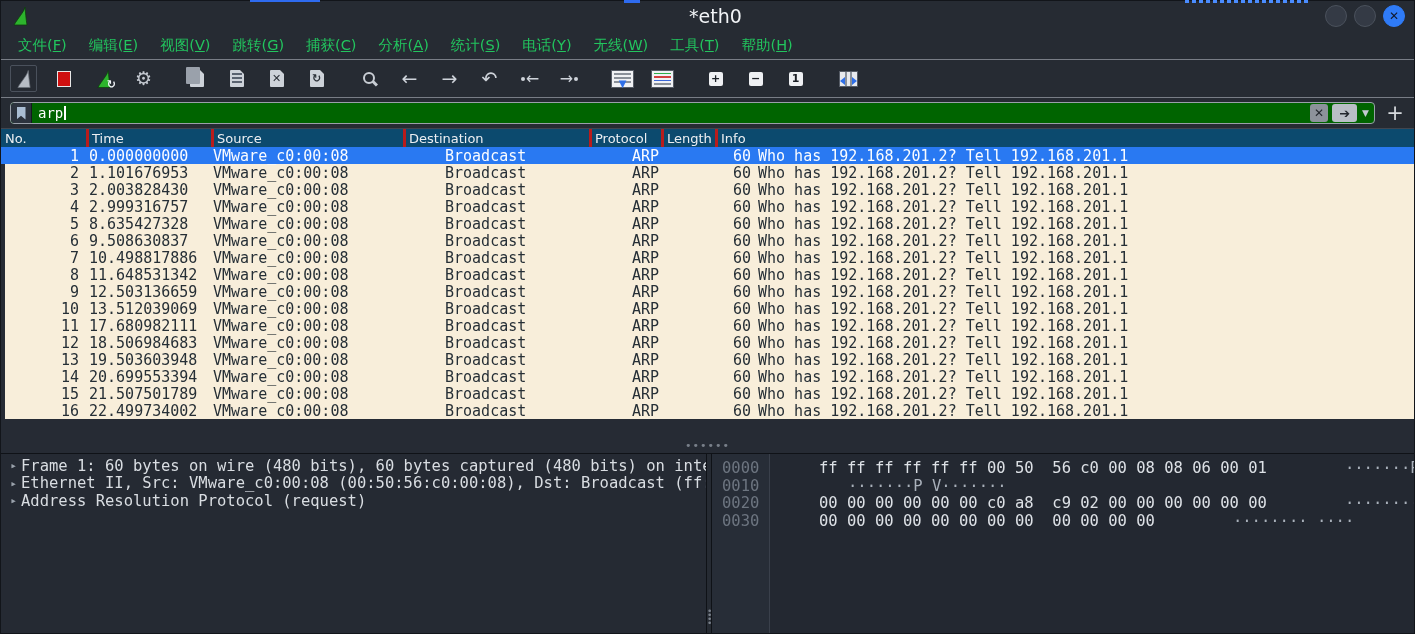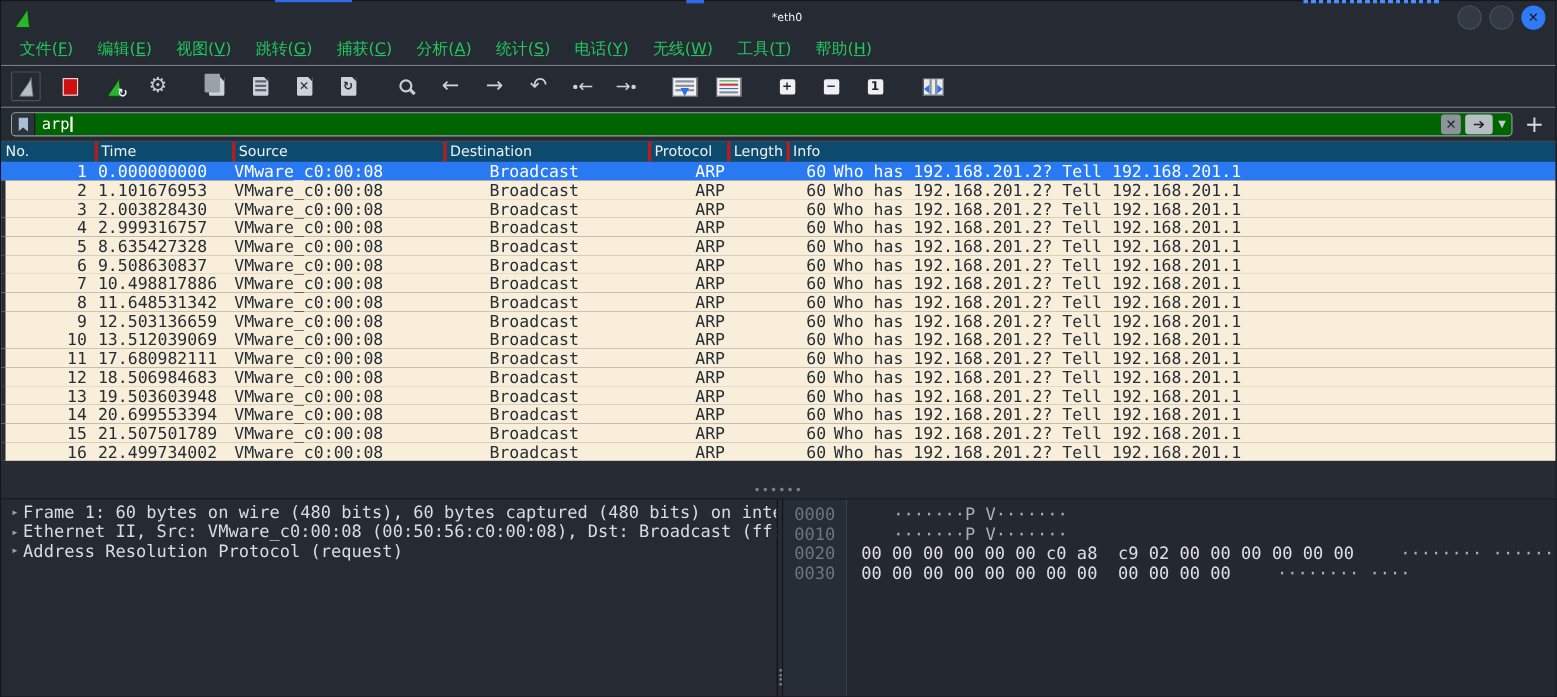--- a/index.html
+++ b/index.html
@@ -13,21 +13,21 @@
          border:1px solid #12151a; }
 
   
   .art { position:absolute; top:0; height:2px; background:#2e6bf0; z-index:5; }
   .art.a2 { height:3px; }
   .art.a3 { background:repeating-linear-gradient(90deg,#4a8cff 0 4px,transparent 4px 7px); height:3px; }
 
   
   .titlebar { height:30px; flex:none; position:relative; display:flex; align-items:center; }
   .app-icon { margin-left:11px; width:17px; height:20px; }
-  .wintitle { position:absolute; left:16px; right:0; text-align:center; font-size:10px; color:#f2f4f7; }
+  .wintitle { position:absolute; left:16px; right:0; text-align:center; font-size:19px; color:#f2f4f7; }
   .winbtns { position:absolute; right:9px; top:4px; display:flex; gap:7px; }
   .wbtn { width:22px; height:22px; border-radius:50%; background:#343a45; border:1px solid #4a515c;
           display:flex; align-items:center; justify-content:center; font-size:12px; font-weight:bold; color:#11182a; }
   .wbtn.close { background:#2f7bf7; border-color:#2f7bf7; }
 
   
   .menubar { height:28px; flex:none; display:flex; align-items:center; padding-left:6px; }
   .menu-item { padding:0 11px; font-size:14.5px; color:#22c55e; line-height:28px; cursor:default; }
   .menu-item u { text-decoration:underline; }
 
@@ -123,21 +123,21 @@
   .details { width:705px; flex:none; background:#252a33; padding-top:3px; overflow:hidden; }
   .dline { height:17.5px; font:15.5px "DejaVu Sans Mono",monospace; color:#d9dde2;
            white-space:nowrap; overflow:hidden; padding-left:5px; display:flex; align-items:center; }
   .tri { color:#9aa2ac; font-size:11px; width:15px; text-align:center; flex:none; }
 
   
   .bytes { flex:1; background:#232831; position:relative; padding-top:5px; overflow:hidden; }
   .offsetcol { position:absolute; left:0; top:0; bottom:0; width:58px; background:#272d37;
                border-right:1px solid #3a404b; }
   .hxline { position:relative; height:17.5px; line-height:17.5px;
-            font:15.5px "DejaVu Sans Mono",monospace; display:flex; white-space:pre; }
+            font:15.5px "DejaVu Sans Mono",monospace; display:flex; white-space:pre;gap:36px; }
   .off { width:58px; flex:none; color:#6d7580; padding-left:10px; }
   .hx  { color:#dde1e6; margin-left:13px; }
   .asc { color:#a9b0ba; margin-left:42px; }
 
   svg.fin path.gray { fill:#b7bdc5; }
   svg.fin path.green { fill:#2db42d; }
 </style>
 </head>
 <body>
 
@@ -472,21 +472,21 @@
           <span class="tri">▸</span>
           <span>Address Resolution Protocol (request)</span>
         </div>
       </div>
     <div class="vsplit">
       <span class="vdots">•<br>•<br>•<br>•</span>
     </div>
     <div class="bytes">
       <div class="offsetcol"></div>
       <div class="hxlines">
-          <div class="hxline"><span class="off">0000</span><span class="asc">·······P V·······</span></div>
+          <div class="hxline"><span class="off">0000</span><span class="hx">ff ff ff ff ff ff 00 50  56 c0 00 08 08 06 00 01</span><span class="asc">·······P V·······</span></div>
           <div class="hxline"><span class="off">0010</span><span class="asc">·······P V·······</span></div>
           <div class="hxline"><span class="off">0020</span><span class="hx">00 00 00 00 00 00 c0 a8  c9 02 00 00 00 00 00 00</span><span class="asc">········ ········</span></div>
           <div class="hxline"><span class="off">0030</span><span class="hx">00 00 00 00 00 00 00 00  00 00 00 00</span><span class="asc">········ ····</span></div>
         </div>
     </div>
   </div>
 
 </div>
 
 </body></html>

